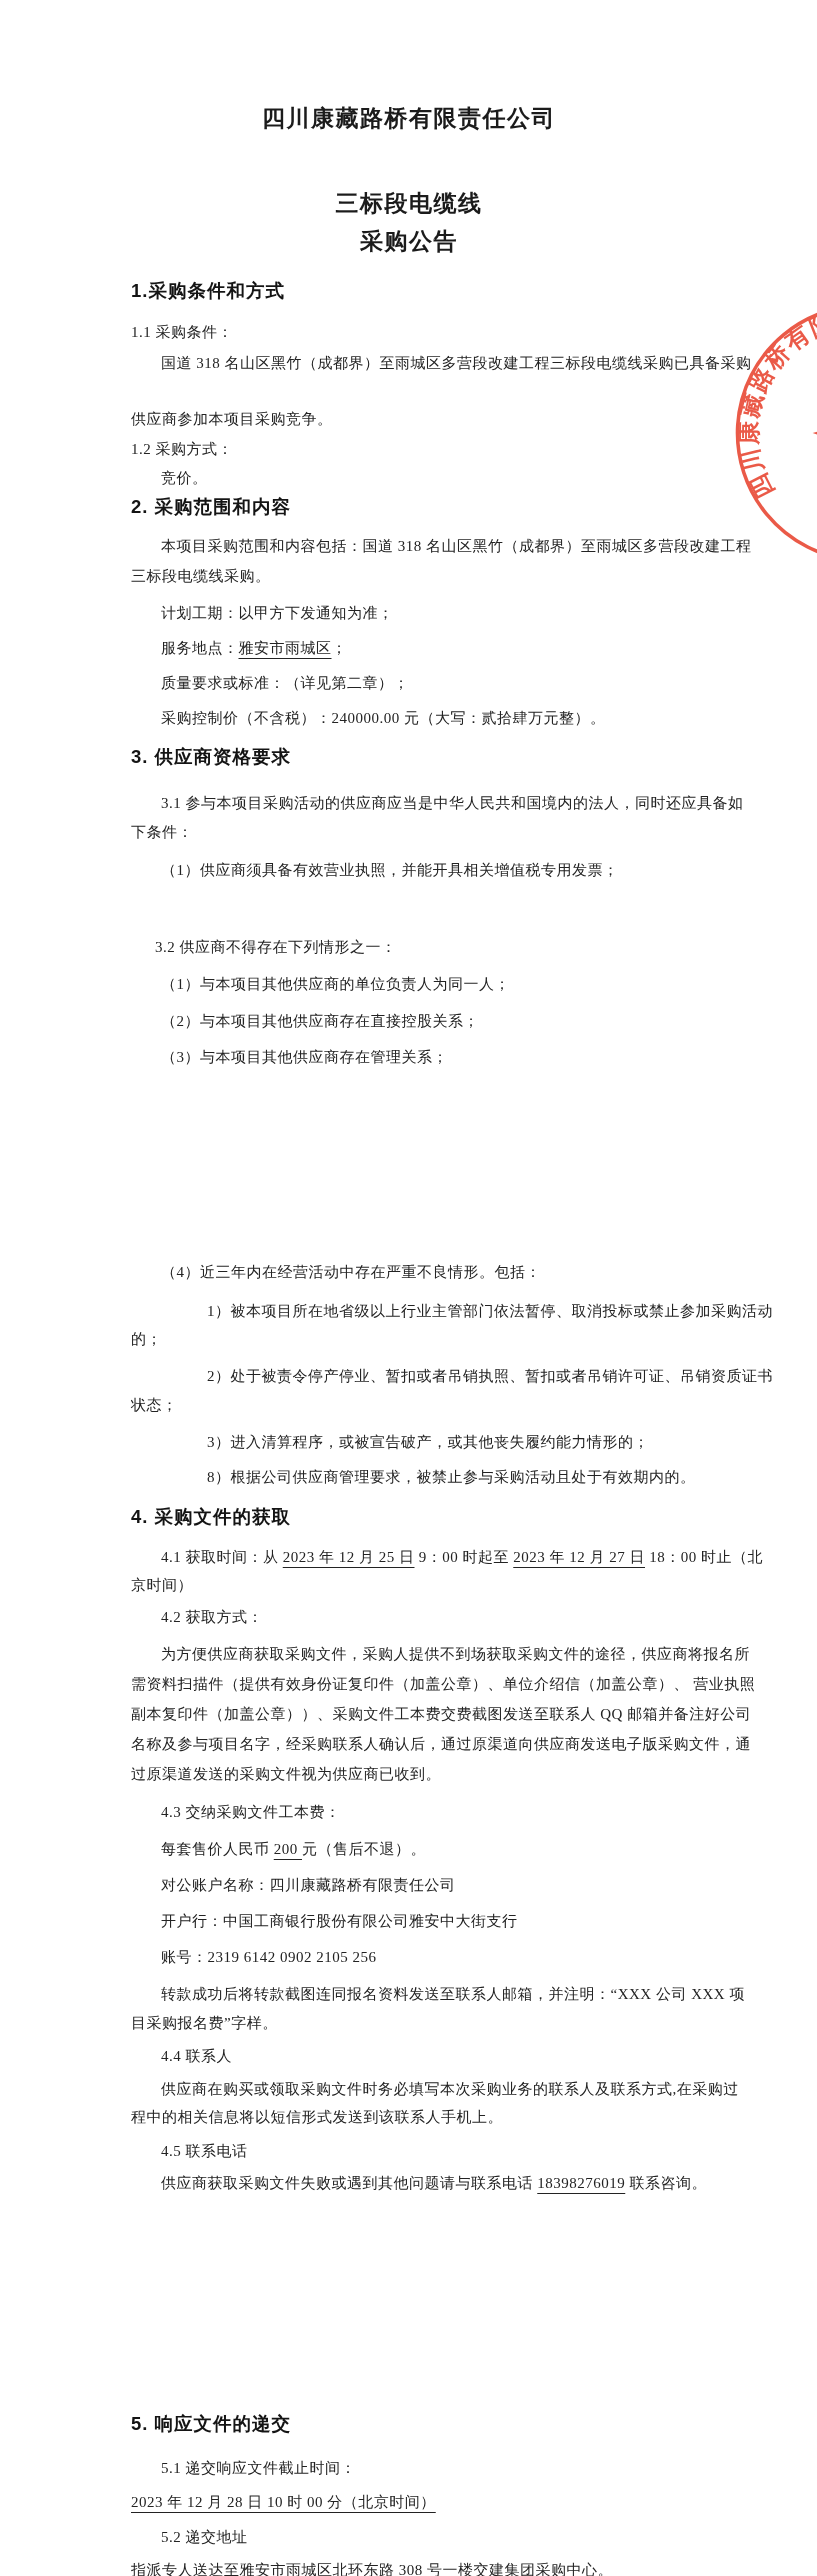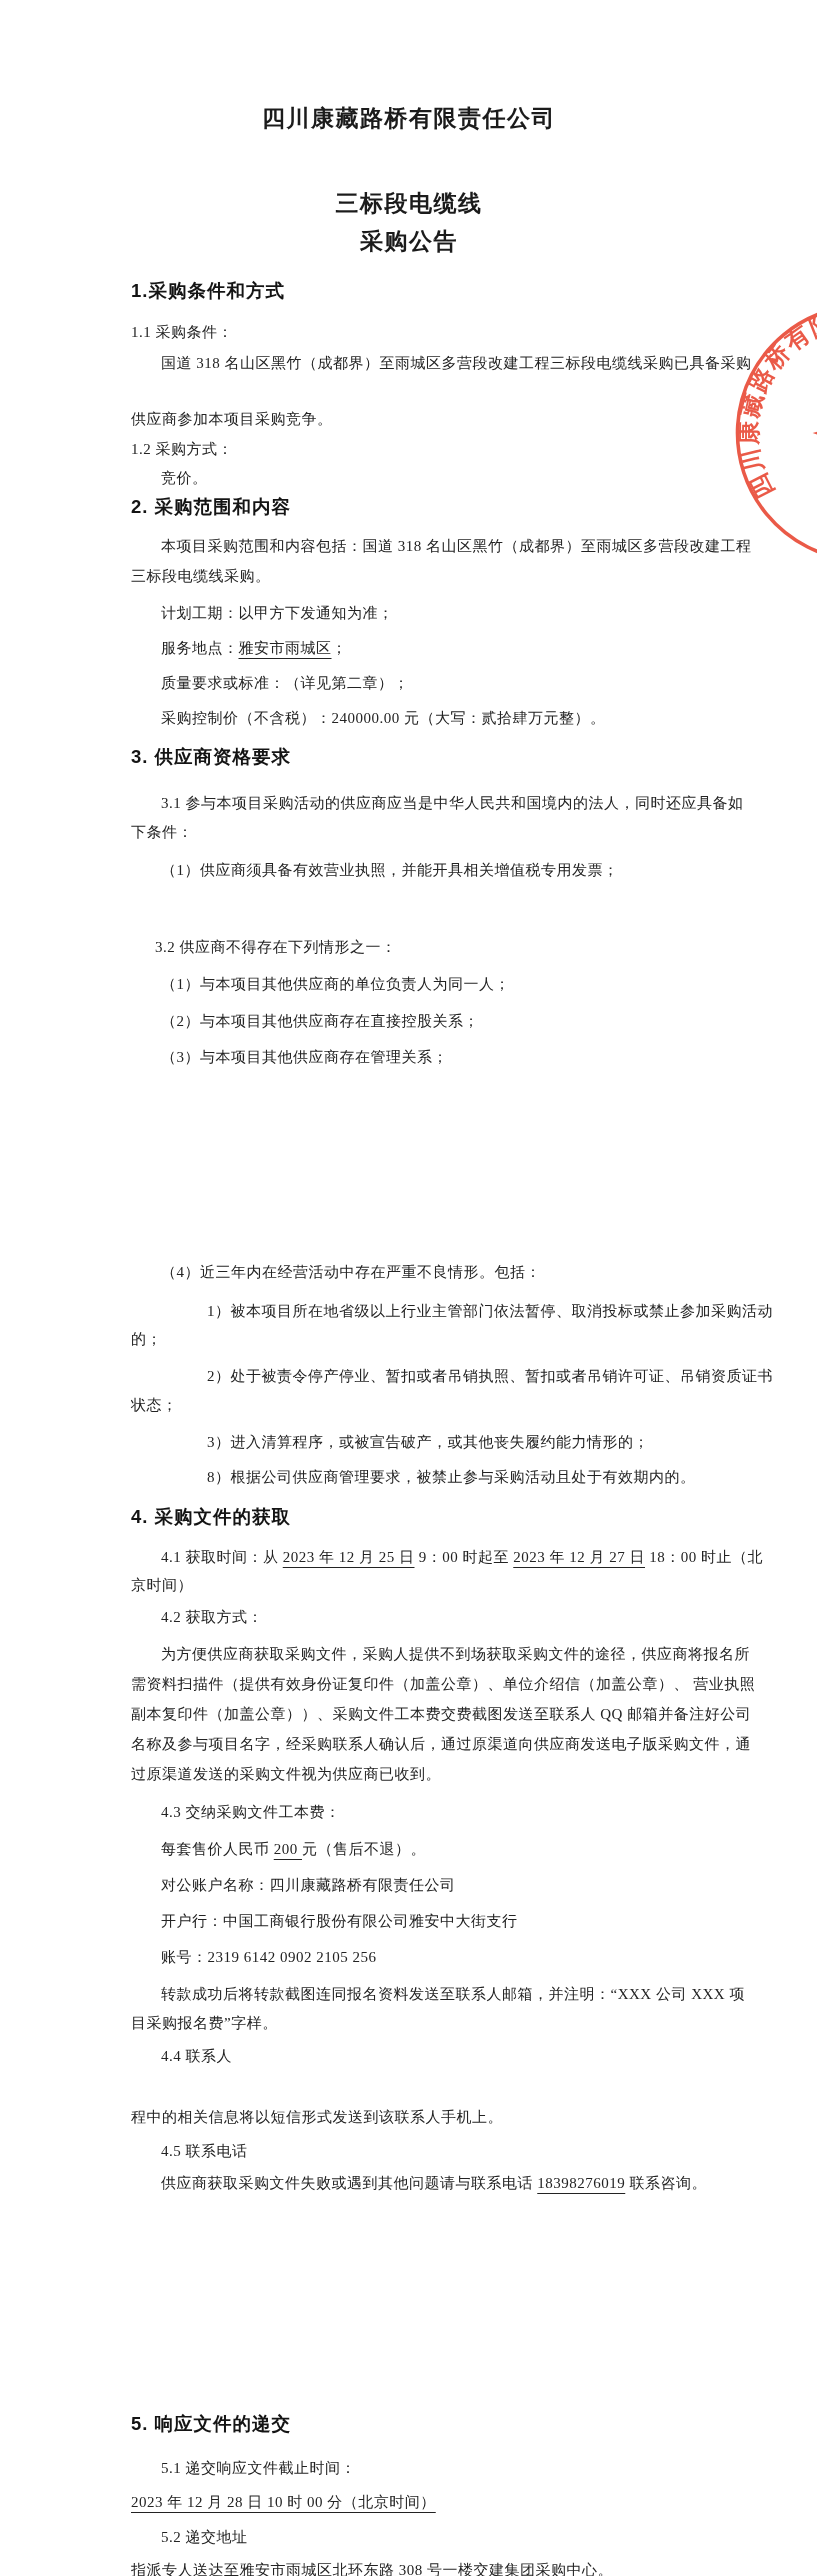--- a/index.html
+++ b/index.html
@@ -71,20 +71,21 @@
   <div class="ln" style="top:1730px">名称及参与项目名字，经采购联系人确认后，通过原渠道向供应商发送电子版采购文件，通</div>
   <div class="ln" style="top:1760px">过原渠道发送的采购文件视为供应商已收到。</div>
   <div class="ln ind" style="top:1798px">4.3 交纳采购文件工本费：</div>
   <div class="ln ind" style="top:1835px"><span>每套售价人民币 </span><span class="u">200 </span><span>元（售后不退）。</span></div>
   <div class="ln ind" style="top:1871px">对公账户名称：四川康藏路桥有限责任公司</div>
   <div class="ln ind" style="top:1907px">开户行：中国工商银行股份有限公司雅安中大街支行</div>
   <div class="ln ind" style="top:1943px">账号：2319 6142 0902 2105 256</div>
   <div class="ln ind" style="top:1980px">转款成功后将转款截图连同报名资料发送至联系人邮箱，并注明：“XXX 公司 XXX 项</div>
   <div class="ln" style="top:2009px">目采购报名费”字样。</div>
   <div class="ln ind" style="top:2042px">4.4 联系人</div>
+  <div class="ln ind" style="top:2075px">供应商在购买或领取采购文件时务必填写本次采购业务的联系人及联系方式,在采购过</div>
   <div class="ln" style="top:2103px">程中的相关信息将以短信形式发送到该联系人手机上。</div>
   <div class="ln ind" style="top:2137px">4.5 联系电话</div>
   <div class="ln ind" style="top:2169px"><span>供应商获取采购文件失败或遇到其他问题请与联系电话 </span><span class="u">18398276019</span><span> 联系咨询。</span></div>
 
   <div class="ln hd" style="top:2407px">5. 响应文件的递交</div>
   <div class="ln ind" style="top:2454px">5.1 递交响应文件截止时间：</div>
   <div class="ln u" style="top:2488px">2023 年 12 月 28 日 10 时 00 分（北京时间）</div>
   <div class="ln ind" style="top:2523px">5.2 递交地址</div>
   <div class="ln" style="top:2556px"><span>指派专人送达至</span><span class="u">雅安市雨城区北环东路 308 号一楼交建集团采购中心</span><span>。</span></div>
 

